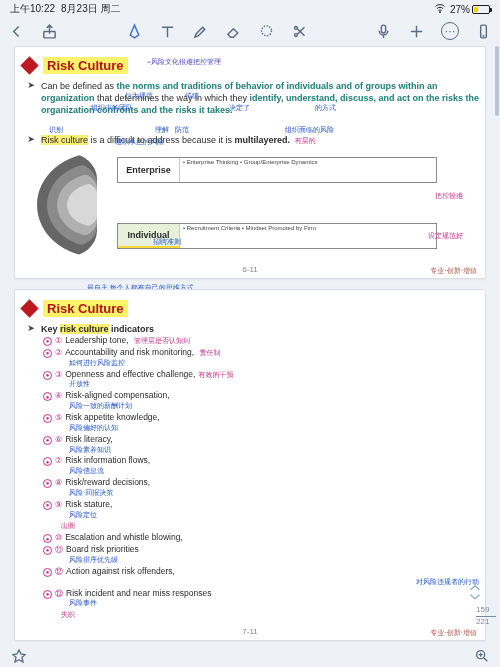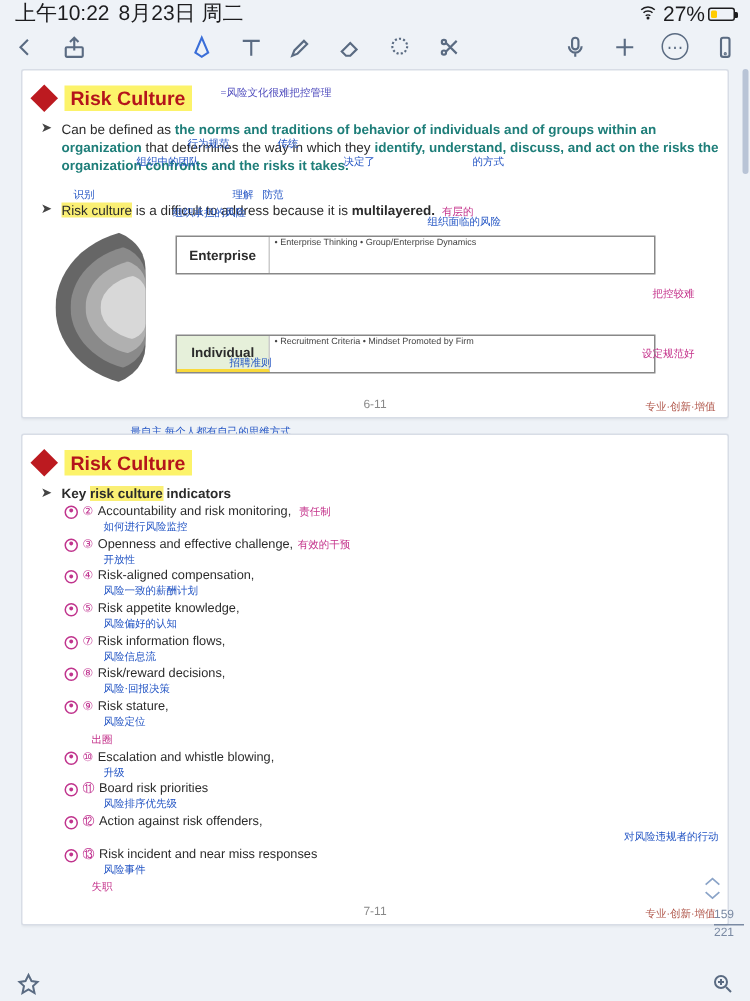--- a/index.html
+++ b/index.html
@@ -1,19 +1,19 @@
 <!DOCTYPE html>
 <html><head>
 <meta charset="utf-8">
 <style>
   * { margin: 0; padding: 0; box-sizing: border-box; }
   body { width: 500px; height: 667px; font-family: -apple-system, "Helvetica Neue", Arial, "Microsoft YaHei", sans-serif; background: #eef2f7; overflow: hidden; position: relative; }
 
   
-  .status-bar { display: flex; justify-content: space-between; align-items: center; padding: 2px 10px 0; font-size: 14px; color: #1c1c1e; background: #eef2f7; height: 16px; }
+  .status-bar { display: flex; justify-content: space-between; align-items: center; padding: 2px 10px 0; font-size: 10px; color: #1c1c1e; background: #eef2f7; height: 16px; }
   .status-left { display: flex; gap: 6px; align-items: center; }
   .status-right { display: flex; gap: 4px; align-items: center; }
   .batt { display:inline-flex; align-items:center; gap:2px; }
   .batt-shell { width: 18px; height: 9px; border:1px solid #1c1c1e; border-radius:2px; position:relative; }
   .batt-shell::after { content:""; position:absolute; right:-3px; top:2px; width:2px; height:4px; background:#1c1c1e; border-radius:0 1px 1px 0; }
   .batt-fill { position:absolute; left:1px; top:1px; bottom:1px; width:26%; background:#ffcc00; border-radius:1px; }
 
   
   .toolbar { display:flex; align-items:center; justify-content:space-between; height:30px; padding:0 8px; background:#eef2f7; }
   .tb-group { display:flex; gap:16px; align-items:center; }
@@ -189,21 +189,21 @@
     </div>
     
     <span class="annot a-blue" style="left:110px; top:44px;">行为规范</span>
     <span class="annot a-blue" style="left:170px; top:44px;">传统</span>
     <span class="annot a-blue" style="left:76px; top:56px;">组织中的团队</span>
     <span class="annot a-blue" style="left:214px; top:56px;">决定了</span>
     <span class="annot a-blue" style="left:300px; top:56px;">的方式</span>
     <span class="annot a-blue" style="left:34px; top:78px;">识别</span>
     <span class="annot a-blue" style="left:100px; top:78px;margin-left:40px;">理解</span>
     <span class="annot a-blue" style="left:160px; top:78px;">防范</span>
-    <span class="annot a-blue" style="left:270px; top:96px;text-align:center;">组织面临的风险</span>
+    <span class="annot a-blue" style="left:270px; top:78px;text-align:center;">组织面临的风险</span>
     <span class="annot a-blue" style="left:100px; top:90px;">组织承担的风险</span>
 
     
     <div class="bullet-row" style="margin-top:18px;">
       <div class="bullet-arrow">➤</div>
       <div class="bullet-text">
         <span class="hl-yellow">Risk culture</span><span> is a difficult to address because it is </span><span class="bold">multilayered.</span><span class="annot a-pink" style="position:static; margin-left:3px;"> 有层的</span>
       </div>
     </div>
 
@@ -243,28 +243,30 @@
     </div>
 
     <div class="bullet-row" style="margin-top:6px;">
       <div class="bullet-arrow">➤</div>
       <div class="bullet-text bold">
         <span>Key </span><span class="hl-yellow">risk culture</span><span> indicators</span>
       </div>
     </div>
 
     <div id="indicators">
+        <div class="indent-item"><span class="dot">●</span><span class="tiny-num">①</span><span>Leadership tone, </span><span class="annot a-pink" style="position: static; margin-left: 3px;">管理层是否认知到</span></div>
         <div class="indent-item"><span class="dot">●</span><span class="tiny-num">②</span><span>Accountability and risk monitoring, </span><span class="annot a-pink" style="position: static; margin-left: 3px;">责任制</span><div class="annot a-blue" style="position: static; margin-left: 14px;">如何进行风险监控</div></div>
         <div class="indent-item"><span class="dot">●</span><span class="tiny-num">③</span><span>Openness and effective challenge,</span><span class="annot a-pink" style="position: static; margin-left: 3px;">有效的干预</span><div class="annot a-blue" style="position: static; margin-left: 14px;">开放性</div></div>
         <div class="indent-item"><span class="dot">●</span><span class="tiny-num">④</span><span>Risk-aligned compensation,</span><div class="annot a-blue" style="position: static; margin-left: 14px;">风险一致的薪酬计划</div></div>
         <div class="indent-item"><span class="dot">●</span><span class="tiny-num">⑤</span><span>Risk appetite knowledge,</span><div class="annot a-blue" style="position: static; margin-left: 14px;">风险偏好的认知</div></div>
+        <div class="indent-item"><span class="dot">●</span><span class="tiny-num">⑥</span><span>Risk literacy,</span><div class="annot a-blue" style="position: static; margin-left: 14px;">风险素养知识</div></div>
         <div class="indent-item"><span class="dot">●</span><span class="tiny-num">⑦</span><span>Risk information flows,</span><div class="annot a-blue" style="position: static; margin-left: 14px;">风险信息流</div></div>
         <div class="indent-item"><span class="dot">●</span><span class="tiny-num">⑧</span><span>Risk/reward decisions,</span><div class="annot a-blue" style="position: static; margin-left: 14px;">风险·回报决策</div></div>
         <div class="indent-item"><span class="dot">●</span><span class="tiny-num">⑨</span><span>Risk stature,</span><div class="annot a-blue" style="position: static; margin-left: 14px;">风险定位</div><span class="annot a-pink" style="position: static; margin-left: 6px;">出圈</span></div>
-        <div class="indent-item"><span class="dot">●</span><span class="tiny-num">⑩</span><span>Escalation and whistle blowing,</span><div class="annot a-blue" style="position: static; margin-left: 14px;">升级</div></div>
+        <div class="indent-item"><span class="dot">●</span><span class="tiny-num">⑩</span><span>Escalation and whistle blowing,</span></div>
         <div class="indent-item"><span class="dot">●</span><span class="tiny-num">⑪</span><span>Board risk priorities</span><div class="annot a-blue" style="position: static; margin-left: 14px;">风险排序优先级</div></div>
         <div class="indent-item"><span class="dot">●</span><span class="tiny-num">⑫</span><span>Action against risk offenders,</span><div class="annot a-blue" style="position: static; margin-left: 14px; text-align: right;">对风险违规者的行动</div></div>
         <div class="indent-item"><span class="dot">●</span><span class="tiny-num">⑬</span><span>Risk incident and near miss responses</span><div class="annot a-blue" style="position: static; margin-left: 14px;">风险事件</div><span class="annot a-pink" style="position: static; margin-left: 6px;">失职</span></div>
       </div>
 
     <div class="pagenum" style="margin-top:6px;">7-11</div>
     <div class="footer-brand">专业·创新·增值</div>
   </div>
 
   <div class="chev-stack">

